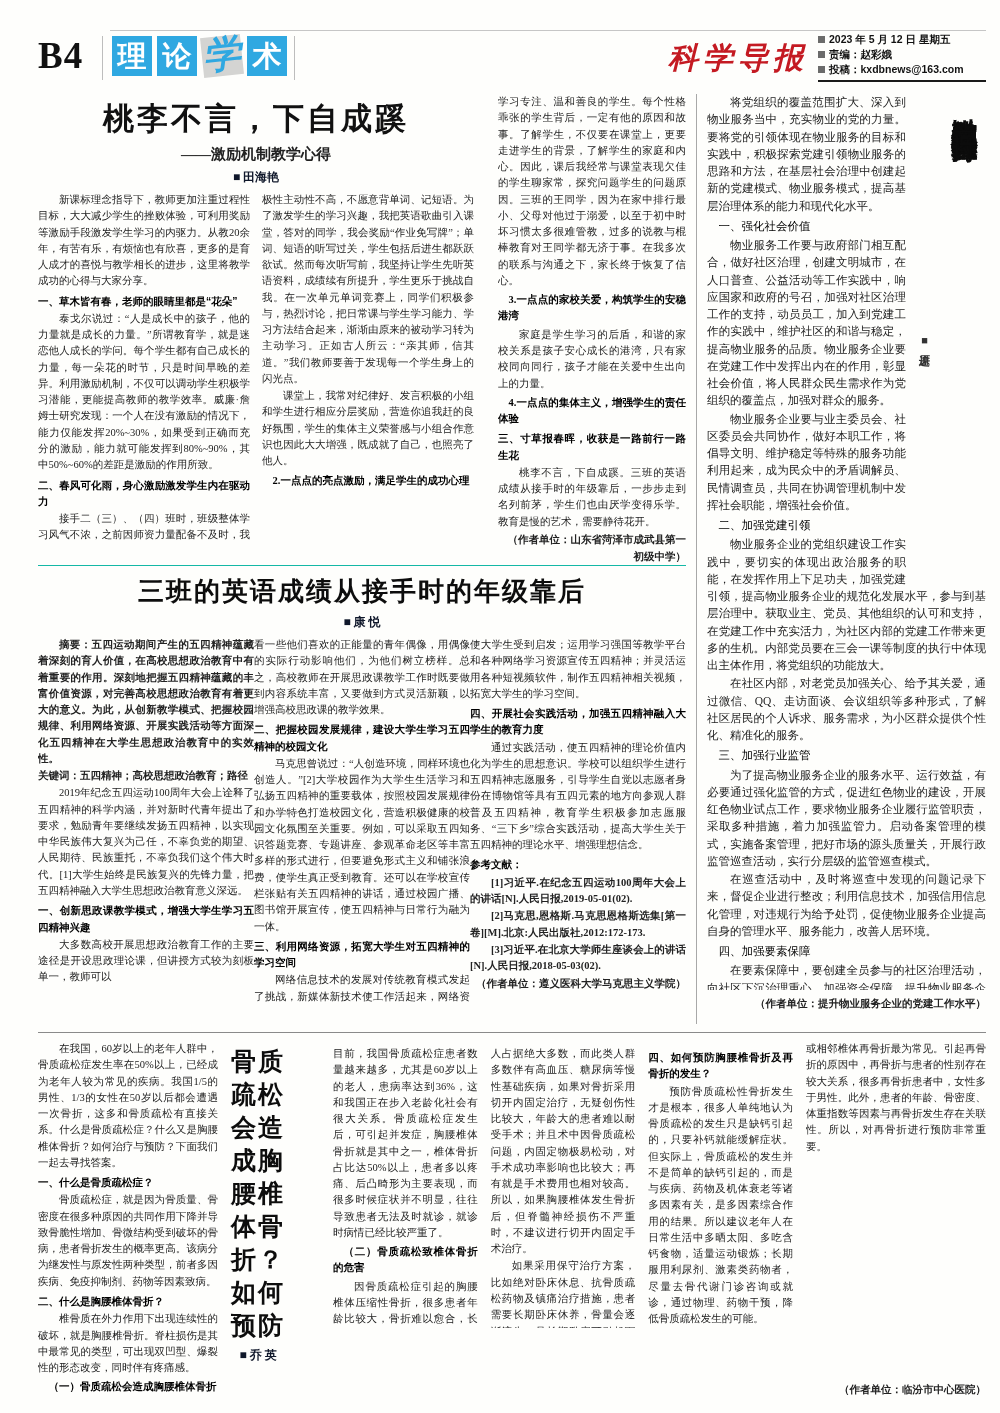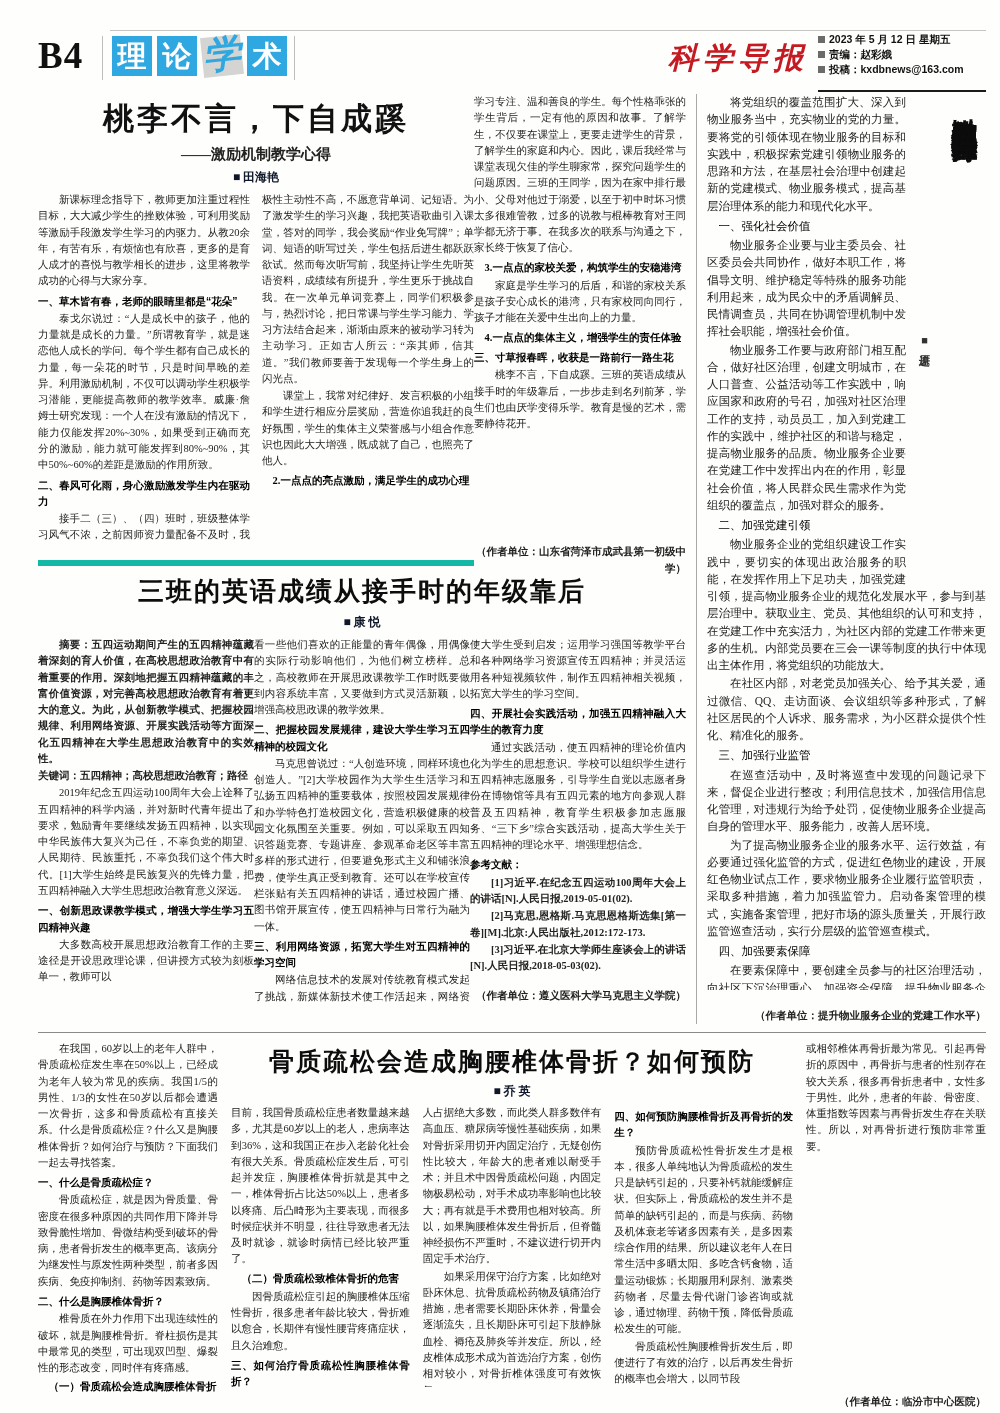--- a/index.html
+++ b/index.html
@@ -14,44 +14,44 @@
   .edition{position:absolute;left:0;top:10px;font-size:37px;font-weight:900;letter-spacing:1px;color:#111;}
   .vbar{position:absolute;top:12px;width:1px;height:44px;background:#bdbdbd;}
   .v1{left:64px;} .v2{left:256px;}
   .logo{position:absolute;left:74px;top:12px;display:flex;gap:5px;}
   .tile{width:40px;height:40px;background:#2fa8e1;color:#fff;font-family:"Liberation Sans","DejaVu Sans",sans-serif;
         font-weight:800;font-size:29px;line-height:40px;text-align:center;display:inline-block;}
   .tile.alt{background:#d4d4d2;color:#2fa8e1;font-family:"Liberation Serif",serif;font-style:italic;
         font-size:38px;line-height:36px;font-weight:900;transform:rotate(-6deg);}
   .masthead{position:absolute;right:178px;top:14px;color:#c41a22;font-weight:900;font-size:30px;
         letter-spacing:5px;font-style:italic;font-family:"Liberation Serif",serif;}
-  .info{position:absolute;right:0;top:8px;width:168px;border-bottom:2px solid #1a1a1a;padding-bottom:13px;
+  .info{position:absolute;right:0;top:8px;width:168px;border-bottom:2px solid #1a1a1a;padding-bottom:3px;
         font-family:"Liberation Sans","DejaVu Sans",sans-serif;font-size:10.5px;font-weight:700;color:#111;}
   .info-line{line-height:15px;white-space:nowrap;}
   .sq{display:inline-block;width:7px;height:7px;background:#6b6b6b;margin-right:4px;}
   
   .main{display:flex;margin-top:6px;height:930px;}
   .left{width:648px;flex:none;}
   .a2{flex:1;margin-left:10px;border-left:1px solid #a8a8a8;padding-left:10px;position:relative;padding-bottom:18px;}
   .hrule{border-top:1px solid #8a8a8a;margin:8px 0 8px 0;}
   
   .col{flex:1;overflow:hidden;font-size:10.5px;line-height:1.55;text-align:justify;}
   .col p,.a2-body p{margin:0 0 1px 0;}
   .p-body{text-indent:2em;}
   .p-cont{text-indent:0;}
   .p-h{font-family:"Liberation Sans","DejaVu Sans",sans-serif;font-weight:700;text-indent:0;margin:3px 0 2px 0 !important;color:#000;}
   .p-h1{font-family:"Liberation Sans","DejaVu Sans",sans-serif;font-weight:400;text-indent:1em;margin:3px 0 2px 0 !important;color:#000;}
   .p-sub{font-weight:700;text-indent:1em;margin:3px 0 2px 0 !important;color:#000;}
   .p-abs{font-weight:700;text-indent:2em;}
   .p-kw{font-weight:700;text-indent:0;}
   .p-ref{text-indent:2em;font-weight:600;}
   .rel{position:relative;padding-bottom:16px;}
-  .attr{position:absolute;bottom:1px;left:0;right:0;text-align:right;font-weight:700;font-size:10.5px;background:#fefefc;padding-top:2px;}
-  
-  .a1{display:flex;gap:0;height:472px;border-bottom:6px solid #14b8a6;box-sizing:border-box;padding-bottom:4px;}
+  .attr{position:absolute;bottom:13px;left:0;right:0;text-align:right;font-weight:700;font-size:10.5px;background:#fefefc;padding-top:2px;}
+  
+  .a1{display:flex;gap:24px;height:472px;border-bottom:1px solid #14b8a6;box-sizing:border-box;padding-bottom:4px;}
   .a1-west{width:436px;flex:none;display:flex;flex-direction:column;}
   .tblock{text-align:center;}
   .a1 h1{margin:4px 0 0 0;font-size:31px;font-weight:800;letter-spacing:3px;color:#111;}
   .subtitle{font-size:15px;font-weight:700;margin-top:5px;color:#222;}
   .byline{font-size:12px;font-weight:700;margin-top:5px;color:#0f172a;}
   .cols2{display:flex;gap:12px;height:352px;overflow:hidden;margin-top:6px;}
   .a1-east{height:468px;}
   
   .a3{margin-top:8px;}
   .a3 h2{margin:2px 0 0 0;font-size:26px;font-weight:800;letter-spacing:2px;color:#0d0d0d;
@@ -60,21 +60,21 @@
   
   .a2-body{height:896px;overflow:hidden;font-size:11.5px;line-height:1.5;text-align:justify;}
   .a2-strip{float:right;width:72px;height:494px;position:relative;margin-left:8px;}
   .a2-title{writing-mode:vertical-rl;text-orientation:upright;position:absolute;top:4px;right:2px;margin:0;
             font-size:26px;font-weight:800;letter-spacing:1px;color:#0c0c0c;height:488px;}
   .a2-byline{writing-mode:vertical-rl;text-orientation:upright;position:absolute;left:2px;top:240px;
             font-size:11px;font-weight:700;color:#333;}
   
   .a4{display:flex;gap:13px;height:354px;}
   .a4 .tall{height:354px;}
-  .a4-mid{flex:3.12;display:flex;flex-direction:column;}
+  .a4-mid{flex:3.12;display:flex;flex-direction:row;gap:48px;}
   .a4-mid h2{margin:4px 0 0 0;font-size:25px;font-weight:800;letter-spacing:2px;color:#0d0d0d;
          font-family:"Liberation Sans","DejaVu Sans",sans-serif;}
   .a4-cols{display:flex;gap:13px;height:282px;overflow:hidden;margin-top:5px;}
 </style>
 </head>
 <body>
 
 <div class="page">
 
   <div class="header">
@@ -168,28 +168,28 @@
     </div>
 
     <aside class="a2">
       <div class="a2-body">
         <div class="a2-strip">
           <div class="a2-byline">■原进</div>
           <h2 class="a2-title">以党建引领物业服务融入基层社会治理探讨</h2>
         </div>
       <p class="p-body">将党组织的覆盖范围扩大、深入到物业服务当中，充实物业的党的力量。要将党的引领体现在物业服务的目标和实践中，积极探索党建引领物业服务的思路和方法，在基层社会治理中创建起新的党建模式、物业服务模式，提高基层治理体系的能力和现代化水平。</p>
           <p class="p-h1">一、强化社会价值</p>
+          <p class="p-body">物业服务工作要与政府部门相互配合，做好社区治理，创建文明城市，在人口普查、公益活动等工作实践中，响应国家和政府的号召，加强对社区治理工作的支持，动员员工，加入到党建工作的实践中，维护社区的和谐与稳定，提高物业服务的品质。物业服务企业要在党建工作中发挥出内在的作用，彰显社会价值，将人民群众民生需求作为党组织的覆盖点，加强对群众的服务。</p>
           <p class="p-body">物业服务企业要与业主委员会、社区委员会共同协作，做好本职工作，将倡导文明、维护稳定等特殊的服务功能利用起来，成为民众中的矛盾调解员、民情调查员，共同在协调管理机制中发挥社会职能，增强社会价值。</p>
-          <p class="p-body">物业服务工作要与政府部门相互配合，做好社区治理，创建文明城市，在人口普查、公益活动等工作实践中，响应国家和政府的号召，加强对社区治理工作的支持，动员员工，加入到党建工作的实践中，维护社区的和谐与稳定，提高物业服务的品质。物业服务企业要在党建工作中发挥出内在的作用，彰显社会价值，将人民群众民生需求作为党组织的覆盖点，加强对群众的服务。</p>
           <p class="p-h1">二、加强党建引领</p>
           <p class="p-body">物业服务企业的党组织建设工作实践中，要切实的体现出政治服务的职能，在发挥作用上下足功夫，加强党建引领，提高物业服务企业的规范化发展水平，参与到基层治理中。获取业主、党员、其他组织的认可和支持，在党建工作中充实活力，为社区内部的党建工作带来更多的生机。内部党员要在三会一课等制度的执行中体现出主体作用，将党组织的功能放大。</p>
           <p class="p-body">在社区内部，对老党员加强关心、给予其关爱，通过微信、QQ、走访面谈、会议组织等多种形式，了解社区居民的个人诉求、服务需求，为小区群众提供个性化、精准化的服务。</p>
           <p class="p-h1">三、加强行业监管</p>
+          <p class="p-body">为了提高物业服务企业的服务水平、运行效益，有必要通过强化监管的方式，促进红色物业的建设，开展红色物业试点工作，要求物业服务企业履行监管职责，采取多种措施，着力加强监管力。启动备案管理的模式，实施备案管理，把好市场的源头质量关，开展行政监管巡查活动，实行分层级的监管巡查模式。</p>
           <p class="p-body">在巡查活动中，及时将巡查中发现的问题记录下来，督促企业进行整改；利用信息技术，加强信用信息化管理，对违规行为给予处罚，促使物业服务企业提高自身的管理水平、服务能力，改善人居环境。</p>
-          <p class="p-body">为了提高物业服务企业的服务水平、运行效益，有必要通过强化监管的方式，促进红色物业的建设，开展红色物业试点工作，要求物业服务企业履行监管职责，采取多种措施，着力加强监管力。启动备案管理的模式，实施备案管理，把好市场的源头质量关，开展行政监管巡查活动，实行分层级的监管巡查模式。</p>
           <p class="p-h1">四、加强要素保障</p>
           <p class="p-body">在要素保障中，要创建全员参与的社区治理活动，向社区下沉治理重心，加强资金保障，提升物业服务企业的党建工作水平。在人力、物力、财力等方面加强保障力度，对党建活动经费、办公经费加大投入，列入党建预算的经费项目。</p>
         </div>
       <div class="attr">（作者单位：提升物业服务企业的党建工作水平）</div>
     </aside>
   </div>
 
   <div class="hrule"></div>
 
   <section class="a4">

